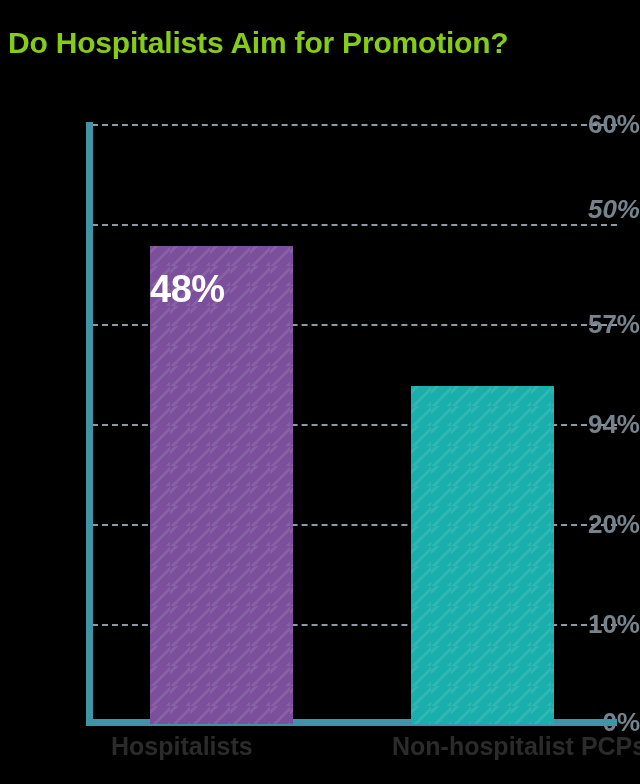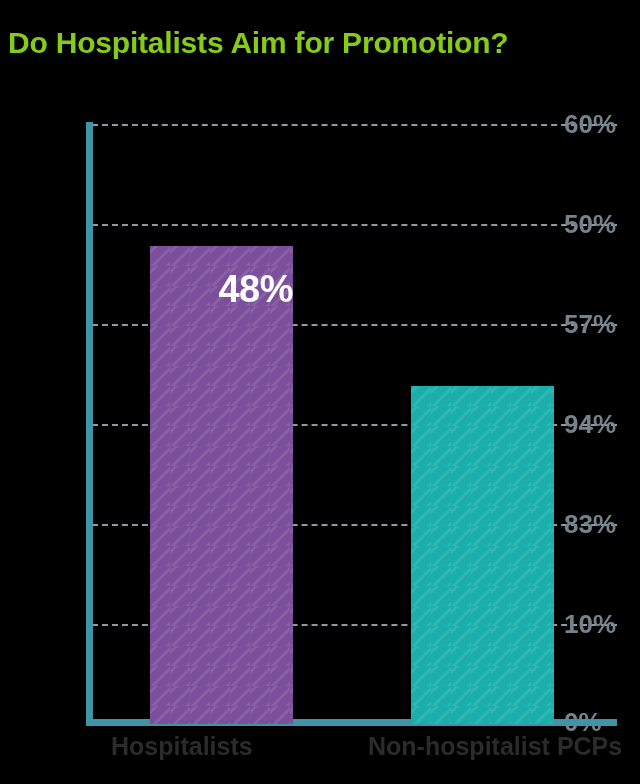--- a/index.html
+++ b/index.html
@@ -69,21 +69,21 @@
     top: 719px;
     width: 531px;
     height: 7px;
     background: #3f94a5;
   }
 
   .y-tick-label {
     position: absolute;
     right: 0;
     width: 76px;
-    text-align: left;
+    text-align: right;
     font-size: 26px;
     font-weight: 700;
     color: #77838c;
     line-height: 26px;
   }
 
   
   .bar {
     position: absolute;
     bottom: 60px;          
@@ -107,21 +107,21 @@
         rgba(255,255,255,0.0) 11px
       );
     background-size: 20px 20px;
     opacity: 0.75;
   }
 
   .bar-value-label {
     position: absolute;
     left: 0;
     width: 100%;
-    text-align: right;
+    text-align: left;
     font-size: 38px;
     font-weight: 700;
     color: #ffffff;
     line-height: 38px;
     letter-spacing: -0.5px;
   }
 
   .cat-label {
     position: absolute;
     top: 731px;
@@ -144,38 +144,38 @@
   <div id="plot-area">
 
     <div class="gridline" style="top:124px;"></div>
     <div class="gridline" style="top:224px;"></div>
     <div class="gridline" style="top:324px;"></div>
     <div class="gridline" style="top:424px;"></div>
     <div class="gridline" style="top:524px;"></div>
     <div class="gridline" style="top:624px;"></div>
 
     <div class="y-tick-label" style="top:111px;">60%</div>
-    <div class="y-tick-label" style="top:211px;">50%</div>
+    <div class="y-tick-label" style="top:196px;font-style:italic;">50%</div>
     <div class="y-tick-label" style="top:311px;">57%</div>
     <div class="y-tick-label" style="top:411px;">94%</div>
-    <div class="y-tick-label" style="top:511px;">83%</div>
+    <div class="y-tick-label" style="top:511px;">20%</div>
     <div class="y-tick-label" style="top:611px;">10%</div>
     <div class="y-tick-label" style="top:709px;">0%</div>
 
     <div id="y-axis-line"></div>
     <div id="x-axis-line"></div>
 
     <div class="bar" style="left:150px; height:478px;">
       <div class="bar-fill" style="background:#7b4f9b;"></div>
       <div class="bar-pattern"></div>
       <div class="bar-value-label" style="top:24px;">48%</div>
     </div>
 
     <div class="bar" style="left:411px; height:338px;">
       <div class="bar-fill" style="background:#1aafac;"></div>
       <div class="bar-pattern"></div>
     </div>
 
     <div class="cat-label" style="left:111px;">Hospitalists</div>
-    <div class="cat-label" style="left:368px;">Non-hospitalist PCPs</div>
+    <div class="cat-label" style="left:392px;">Non-hospitalist PCPs</div>
 
   </div>
 </div>
 
 </body></html>

